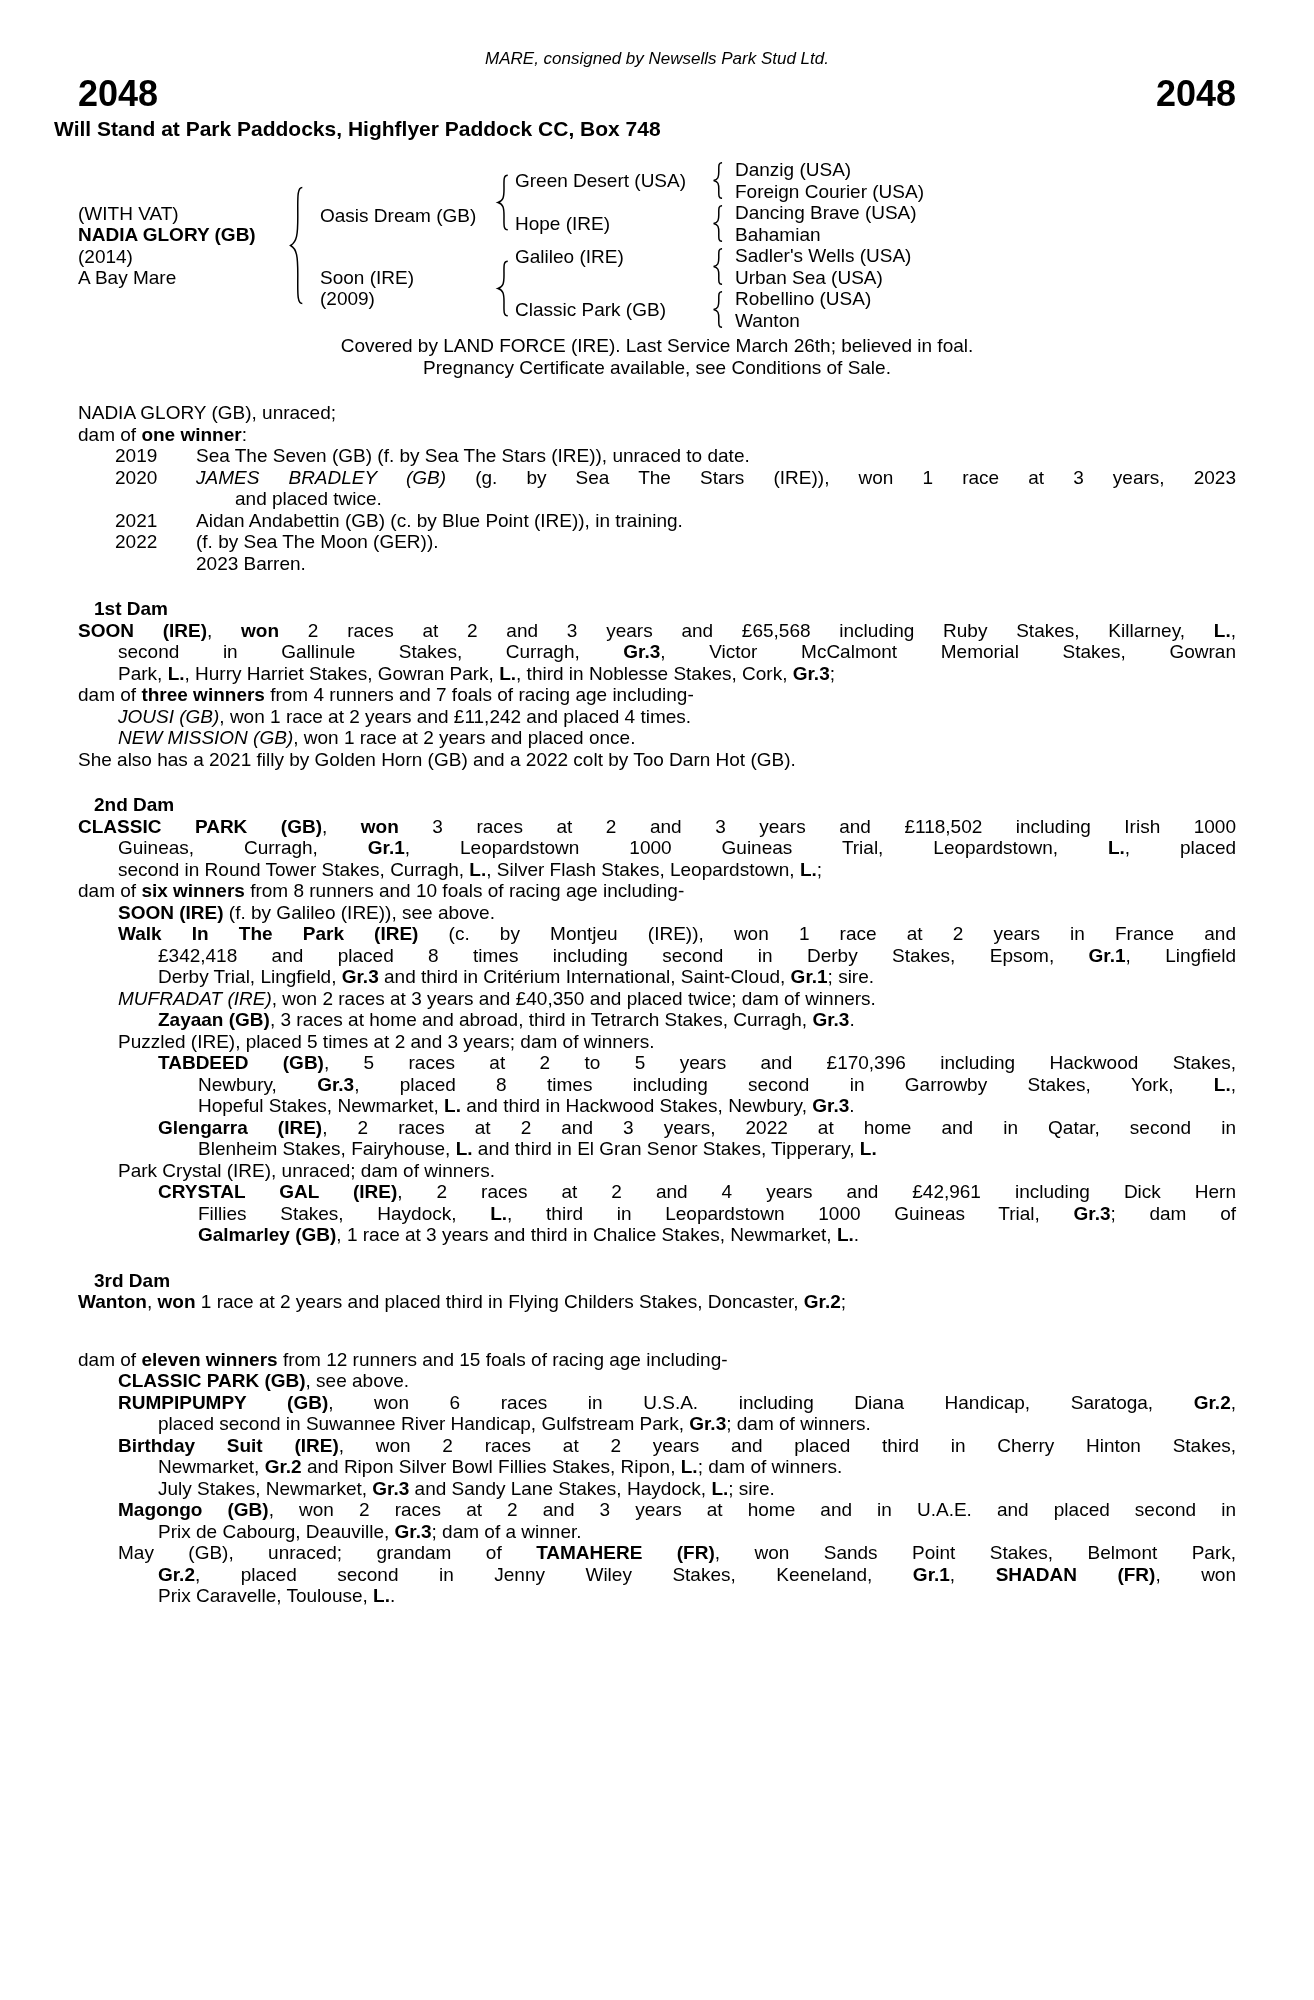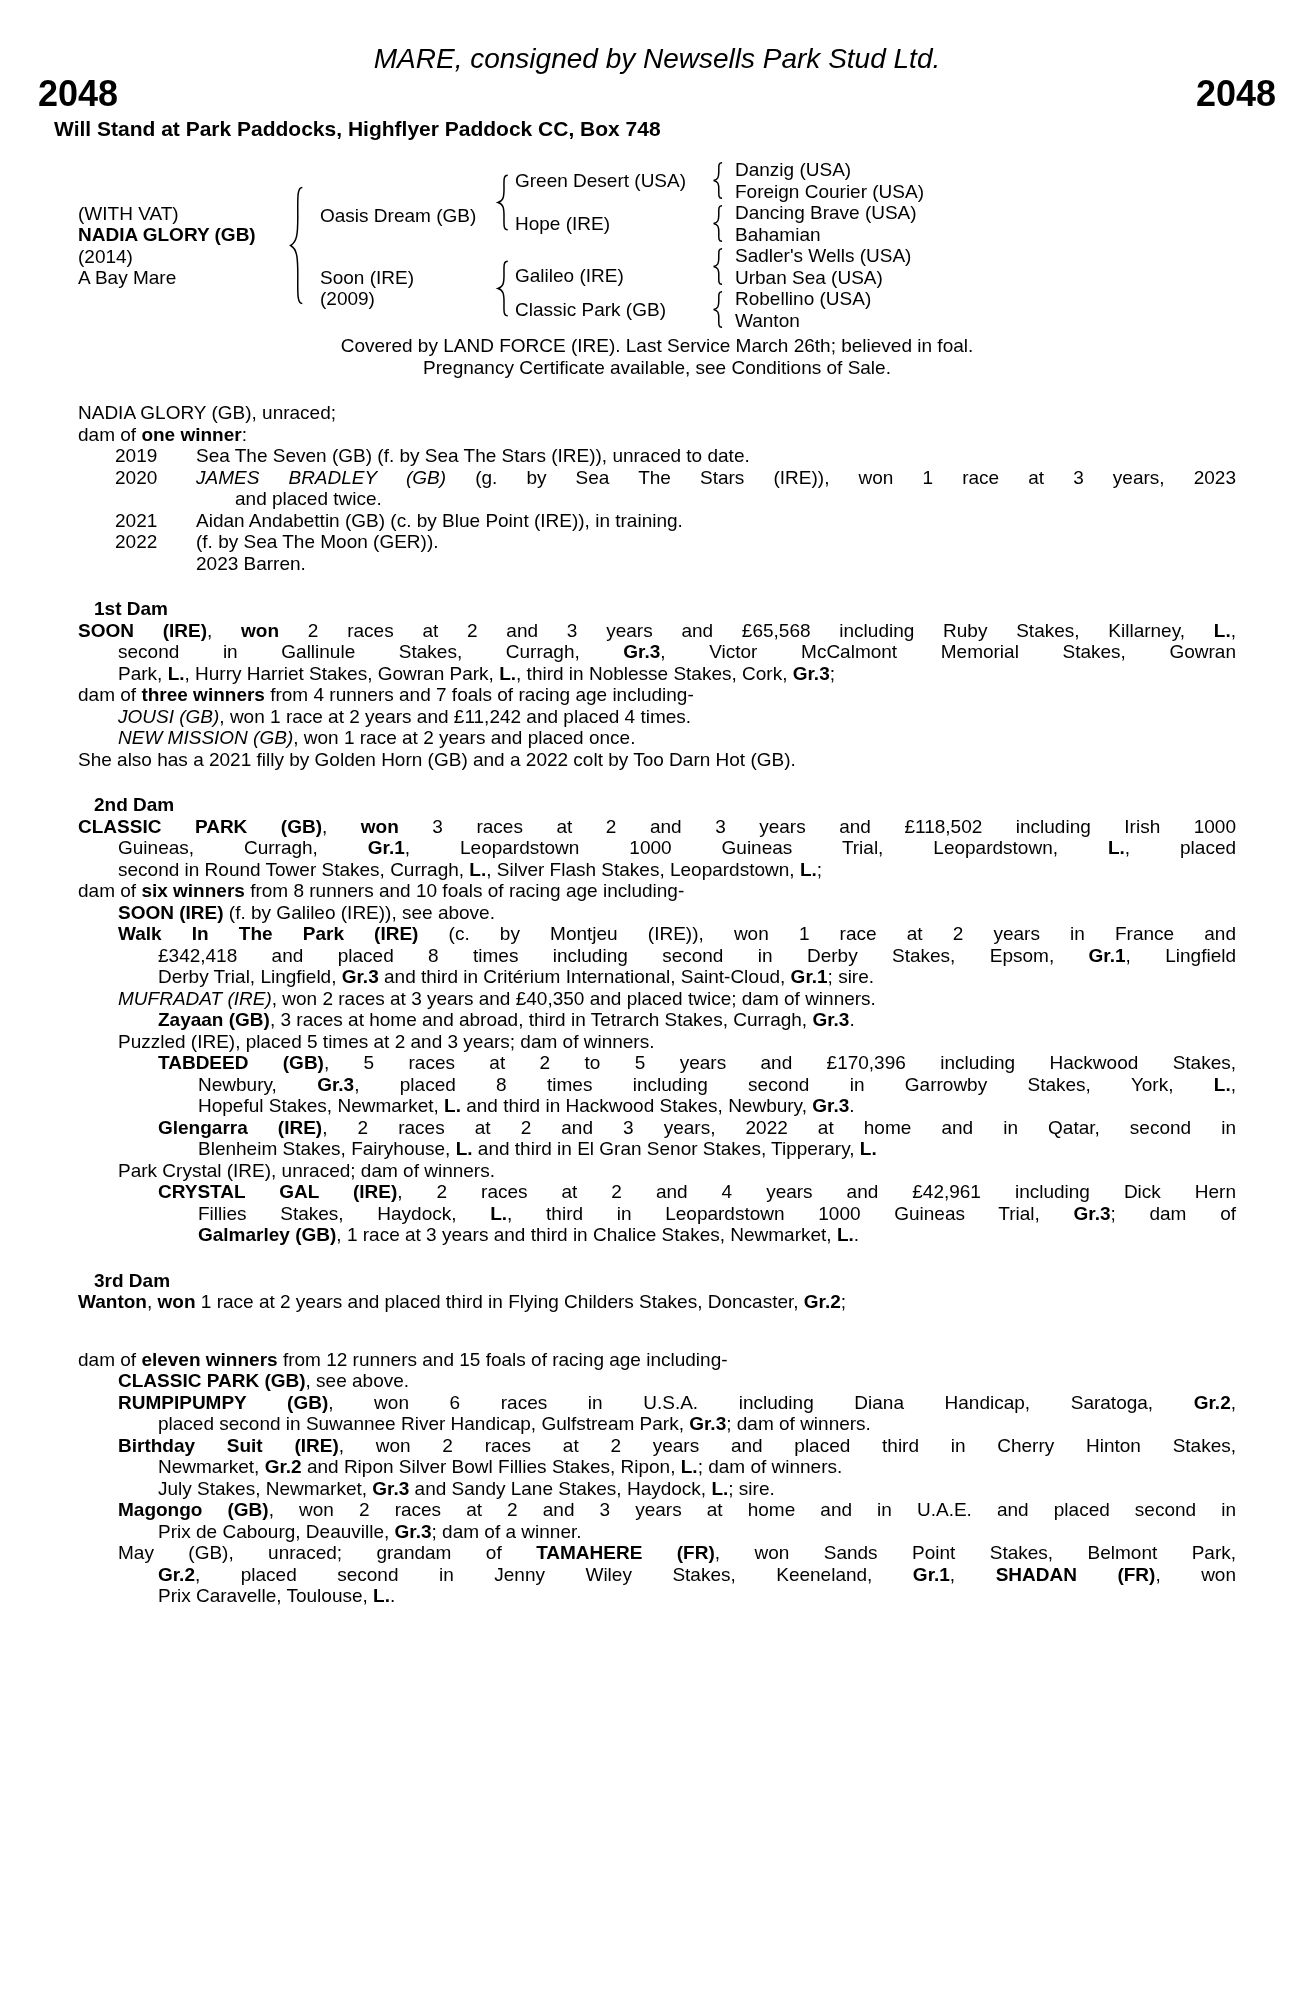--- a/index.html
+++ b/index.html
@@ -1,22 +1,22 @@
 <!DOCTYPE html>
 <html><head>
 <meta charset="utf-8">
 <style>
   html,body{margin:0;padding:0;background:#ffffff;}
   .page{
     width:1314px;height:2000px;position:relative;background:#ffffff;color:#000;
     font-family:"Liberation Sans",sans-serif;font-size:19px;line-height:21.5px;
     overflow:hidden;
   }
-  .consignor{padding-top:48px;text-align:center;font-style:italic;font-size:28px;}
-  .lot-row{display:flex;justify-content:space-between;margin:6px 38px 0;
+  .consignor{padding-top:48px;text-align:center;font-style:italic;font-size:17px;}
+  .lot-row{display:flex;justify-content:space-between;margin:6px 78px 0;
     font-size:36px;font-weight:bold;line-height:36px;gap:32px;}
   .stand{margin:6px 54px 0;font-weight:bold;font-size:21px;}
   .pedigree{position:relative;height:186px;margin-top:2px;font-size:19px;}
   .ped-item{position:absolute;white-space:nowrap;}
   .bold{font-weight:bold;}
   .brace{position:absolute;}
   .covered{text-align:center;margin-top:8px;}
   .content{margin:0 78px;}
   .produce{margin-top:24px;}
   .produce-row{position:relative;}
@@ -58,21 +58,21 @@
 
     <svg class="brace" style="left:495px;top:33px;width:15px;height:57px" viewBox="0 0 20 100" preserveAspectRatio="none">
         <path d="M17 2 C11 2 12 11 12 26 C12 41 11 47 4 50 C11 53 12 59 12 74 C12 89 11 98 17 98" fill="none" stroke="#000" stroke-width="1.5" vector-effect="non-scaling-stroke"></path>
       </svg>
     <svg class="brace" style="left:495px;top:119px;width:15px;height:57px" viewBox="0 0 20 100" preserveAspectRatio="none">
         <path d="M17 2 C11 2 12 11 12 26 C12 41 11 47 4 50 C11 53 12 59 12 74 C12 89 11 98 17 98" fill="none" stroke="#000" stroke-width="1.5" vector-effect="non-scaling-stroke"></path>
       </svg>
 
     <div class="ped-item" style="left:515px;top:29px">Green Desert (USA)</div>
     <div class="ped-item" style="left:515px;top:72px">Hope (IRE)</div>
-    <div class="ped-item" style="left:515px;top:124px">Galileo (IRE)</div>
+    <div class="ped-item" style="left:515px;top:105px">Galileo (IRE)</div>
     <div class="ped-item" style="left:515px;top:158px">Classic Park (GB)</div>
 
     <svg class="brace" style="left:711px;top:21px;width:13px;height:37px" viewBox="0 0 20 100" preserveAspectRatio="none">
         <path d="M17 2 C11 2 12 11 12 26 C12 41 11 47 4 50 C11 53 12 59 12 74 C12 89 11 98 17 98" fill="none" stroke="#000" stroke-width="1.5" vector-effect="non-scaling-stroke"></path>
       </svg>
     <svg class="brace" style="left:711px;top:64px;width:13px;height:37px" viewBox="0 0 20 100" preserveAspectRatio="none">
         <path d="M17 2 C11 2 12 11 12 26 C12 41 11 47 4 50 C11 53 12 59 12 74 C12 89 11 98 17 98" fill="none" stroke="#000" stroke-width="1.5" vector-effect="non-scaling-stroke"></path>
       </svg>
     <svg class="brace" style="left:711px;top:107px;width:13px;height:37px" viewBox="0 0 20 100" preserveAspectRatio="none">
         <path d="M17 2 C11 2 12 11 12 26 C12 41 11 47 4 50 C11 53 12 59 12 74 C12 89 11 98 17 98" fill="none" stroke="#000" stroke-width="1.5" vector-effect="non-scaling-stroke"></path>

